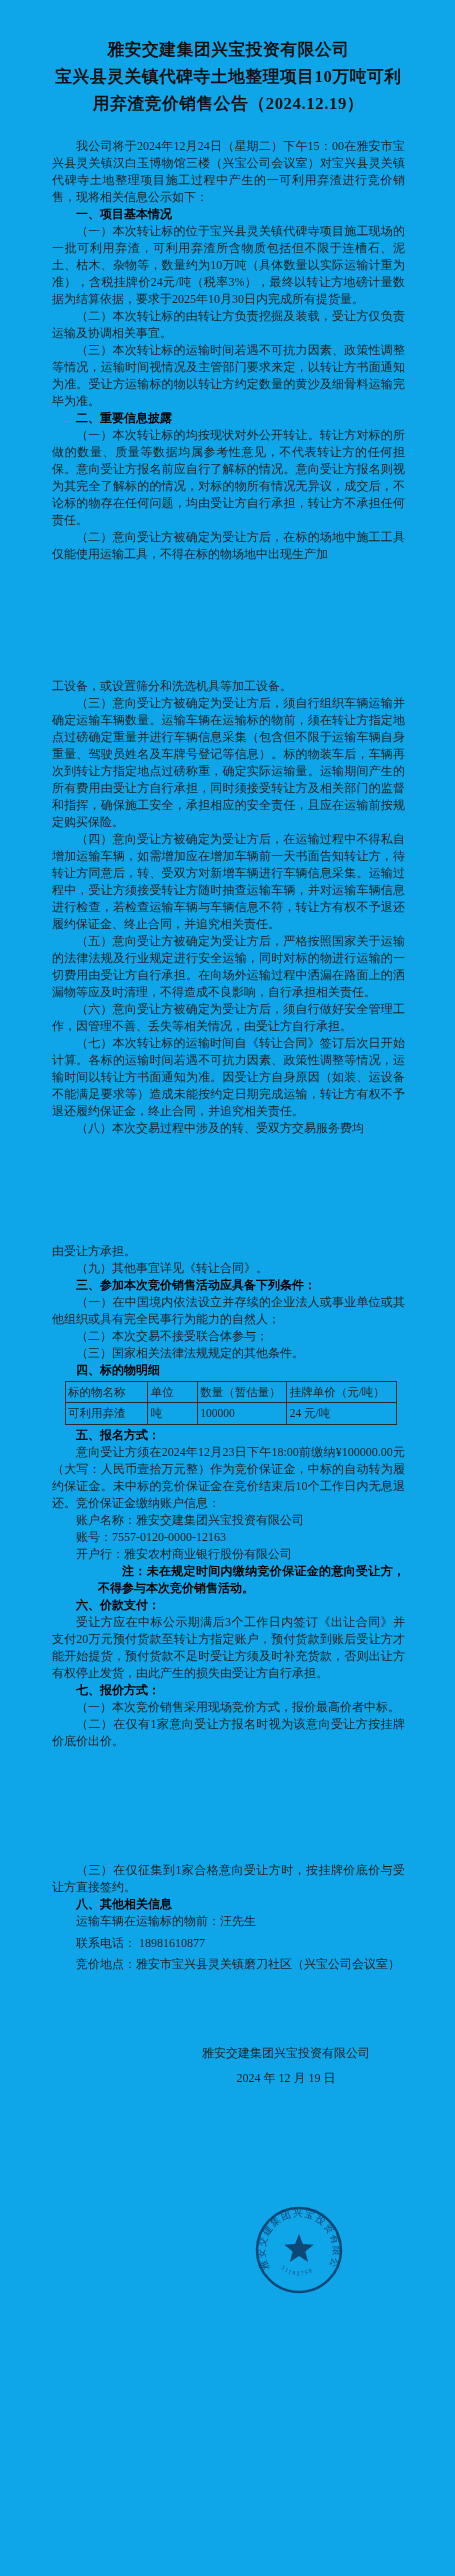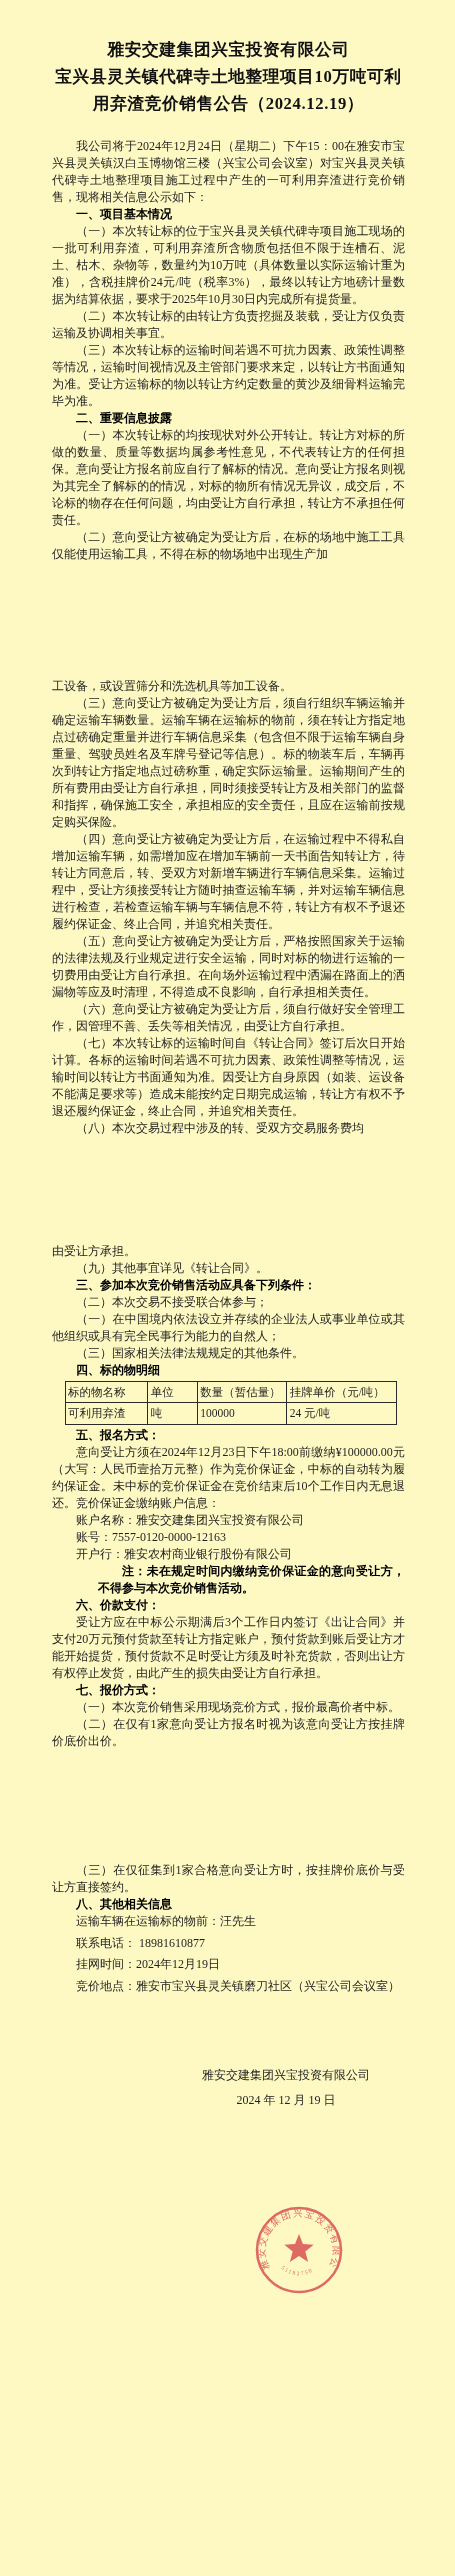--- a/index.html
+++ b/index.html
@@ -1,20 +1,20 @@
 <!DOCTYPE html>
 <html style="font-size:9.2px"><head>
 <meta charset="utf-8">
 <style>
   html,body { margin:0; padding:0; background:#ffffff; }
   .page {
     position:relative;
     width:456px; height:2576px;
     margin:0 auto;
-    background:#fef9c3;
+    background:#0ea5e9;
     font-family:"Liberation Serif","DejaVu Serif",serif;
     color:#1f1f1f;
     overflow:hidden;
   }
   .content { padding:36px 51px 0 52px; }
   .doc-title {
     text-align:center;
     font-size:16.7px; line-height:27px;
     font-weight:bold;
     color:#111;
@@ -104,22 +104,22 @@
       <p class="p">（六）意向受让方被确定为受让方后，须自行做好安全管理工作，因管理不善、丢失等相关情况，由受让方自行承担。</p>
       <p class="p">（七）本次转让标的运输时间自《转让合同》签订后次日开始计算。各标的运输时间若遇不可抗力因素、政策性调整等情况，运输时间以转让方书面通知为准。因受让方自身原因（如装、运设备不能满足要求等）造成未能按约定日期完成运输，转让方有权不予退还履约保证金，终止合同，并追究相关责任。</p>
       <p class="p">（八）本次交易过程中涉及的转、受双方交易服务费均</p>
 
       <div class="page-gap gap-2"></div>
 
       <p class="cont">由受让方承担。</p>
       <p class="p">（九）其他事宜详见《转让合同》。</p>
 
       <p class="heading">三、参加本次竞价销售活动应具备下列条件：</p>
+      <p class="p">（一）在中国境内依法设立并存续的企业法人或事业单位或其他组织或具有完全民事行为能力的自然人；</p>
       <p class="p">（二）本次交易不接受联合体参与；</p>
-      <p class="p">（一）在中国境内依法设立并存续的企业法人或事业单位或其他组织或具有完全民事行为能力的自然人；</p>
       <p class="p">（三）国家相关法律法规规定的其他条件。</p>
 
       <p class="heading">四、标的物明细</p>
 
       <table class="goods">
         <thead>
           <tr>
             <th class="col-name">标的物名称</th>
             <th class="col-unit">单位</th>
             <th class="col-qty">数量（暂估量）</th>
@@ -150,21 +150,20 @@
       <p class="p">（一）本次竞价销售采用现场竞价方式，报价最高价者中标。</p>
       <p class="p">（二）在仅有1家意向受让方报名时视为该意向受让方按挂牌价底价出价。</p>
 
       <div class="page-gap gap-3"></div>
 
       <p class="p">（三）在仅征集到1家合格意向受让方时，按挂牌价底价与受让方直接签约。</p>
 
       <p class="heading">八、其他相关信息</p>
       <p class="p">运输车辆在运输标的物前：汪先生</p>
       <p class="p contact-line">联系电话：  18981610877</p>
-      <p class="p contact-line">挂网时间：2024年12月19日</p>
       <p class="p contact-line">竞价地点：雅安市宝兴县灵关镇磨刀社区（兴宝公司会议室）</p>
 
       <div class="signature-block">
         <div>雅安交建集团兴宝投资有限公司</div>
         <div>2024 年 12 月 19 日</div>
       </div>
     </div>
   </div>
 
   <svg class="seal" viewBox="0 0 170 170" xmlns="http://www.w3.org/2000/svg">

